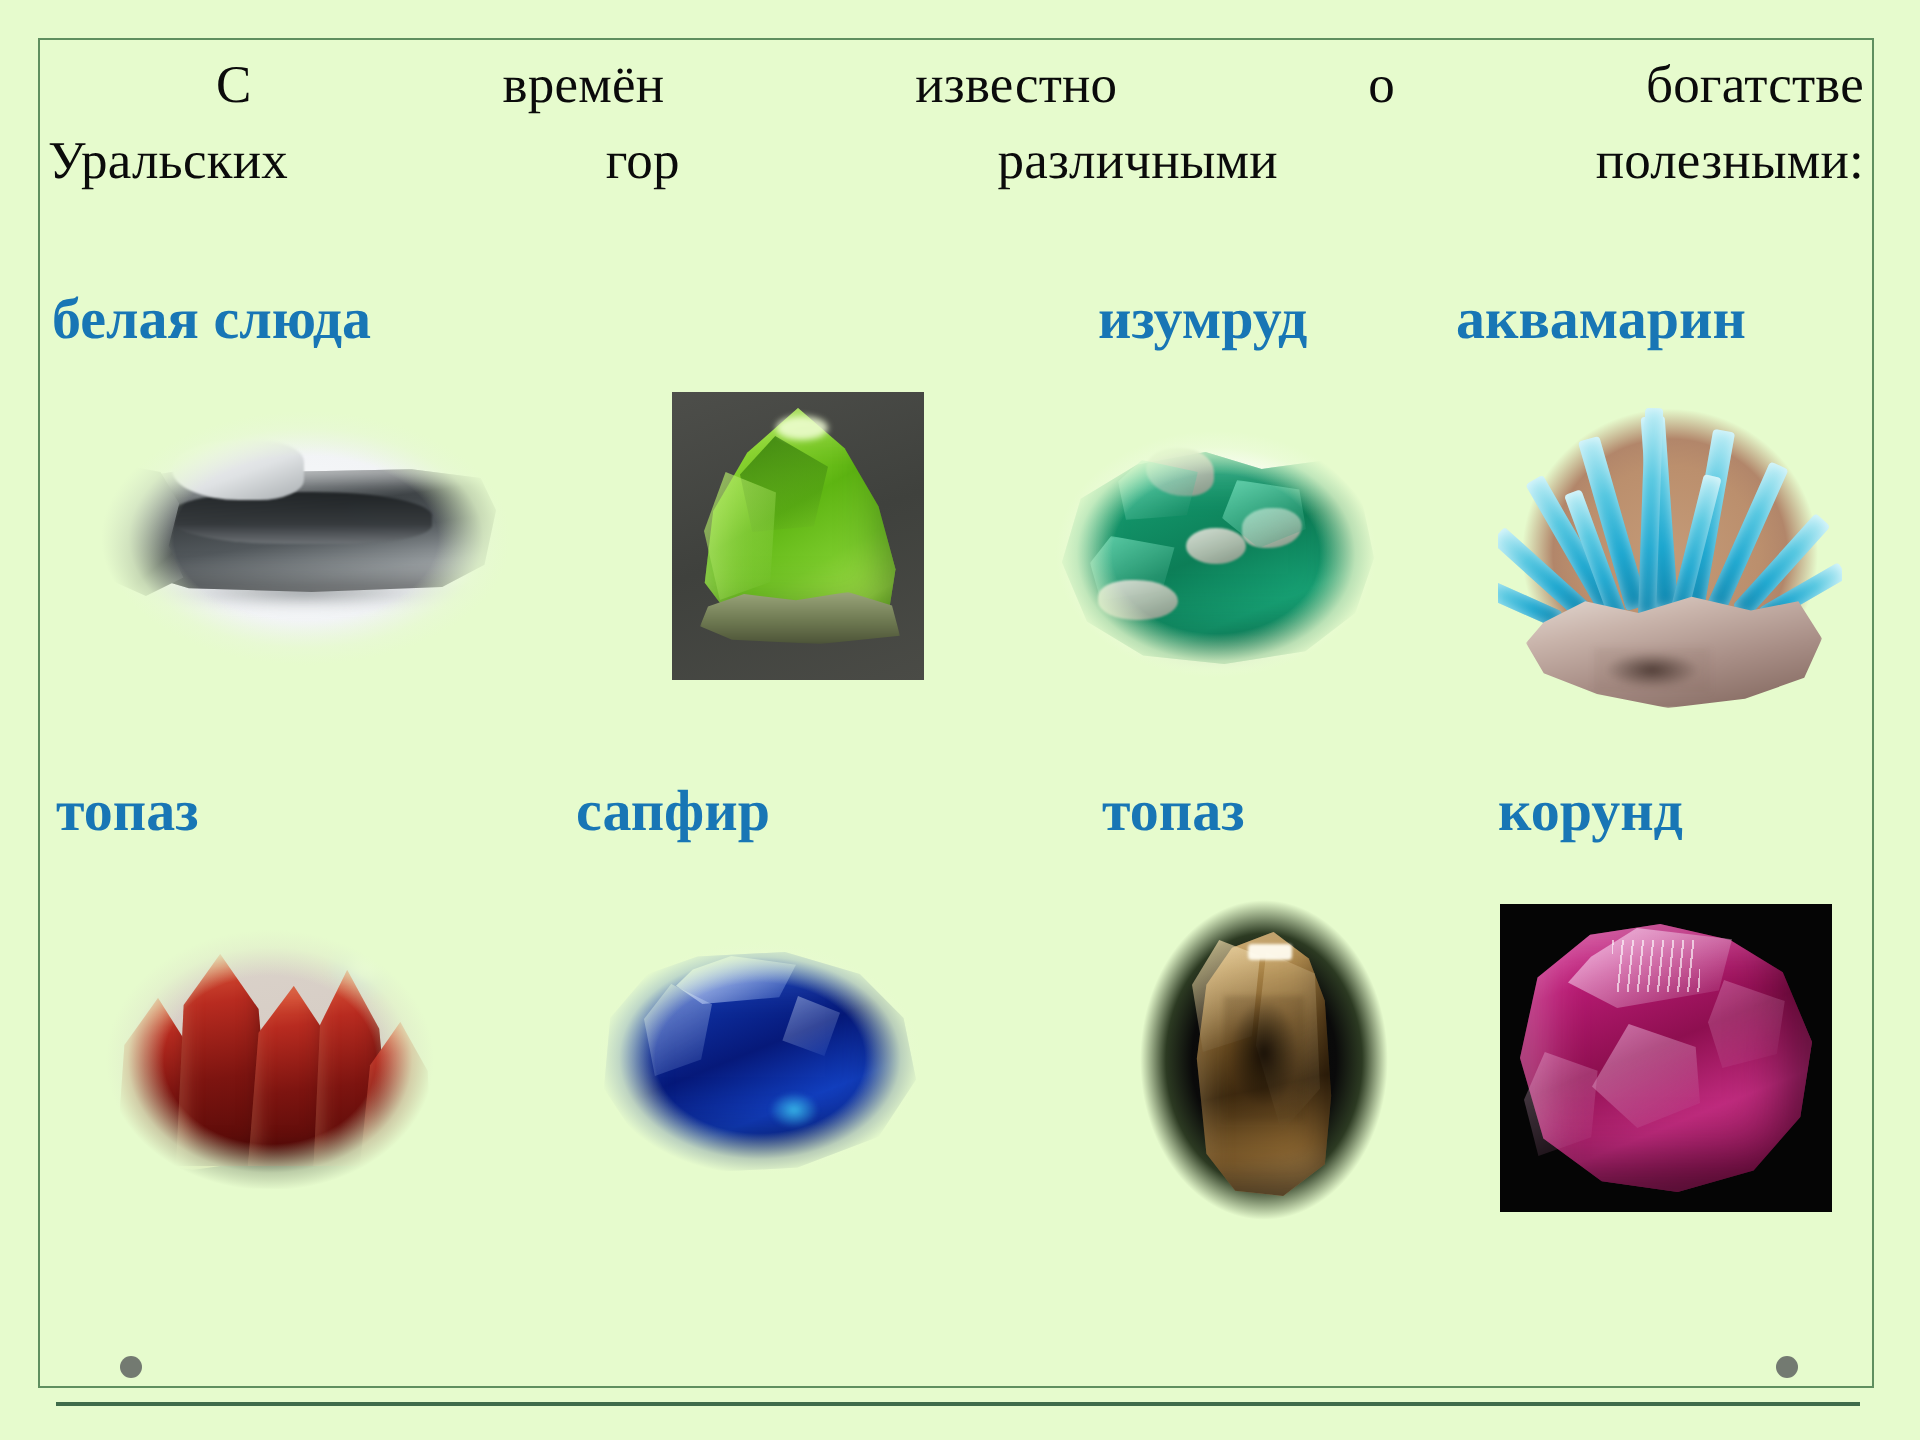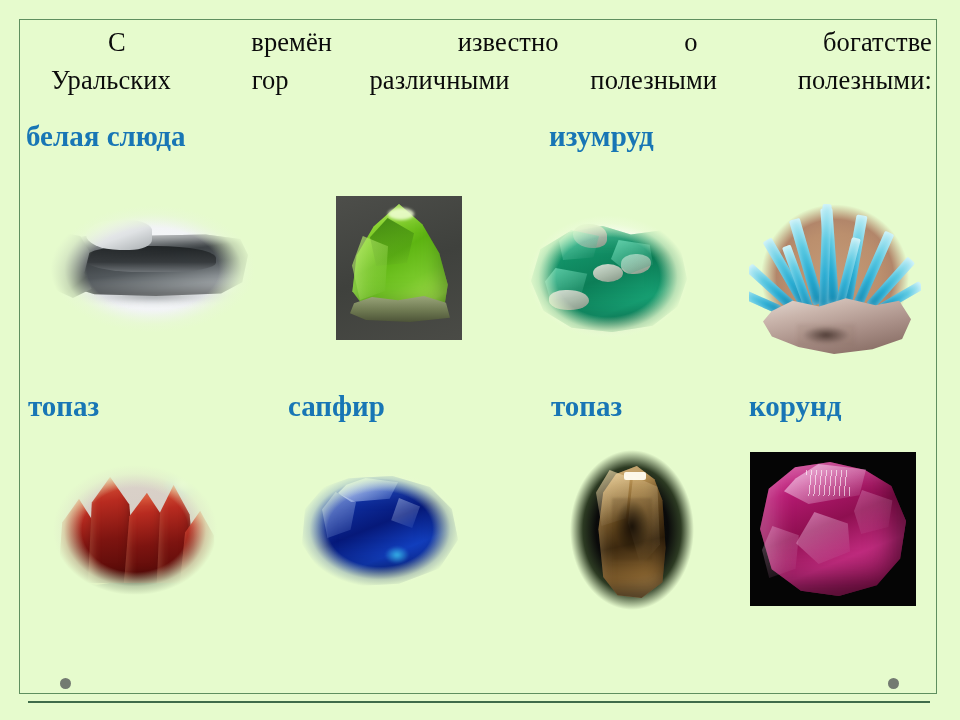--- a/index.html
+++ b/index.html
@@ -58,37 +58,37 @@
     left: 24px;
     top: 24px;
     width: 908px;
     color: #0b0b0b;
     font-size: 26.5px;
     line-height: 1.42;
     text-align: justify;
     letter-spacing: 0.1px;
   }
   .intro .line1 { display: block; text-indent: 84px; }
-  .intro .line2 { display: block; margin-left: 27px; }
+  .intro .line2 { display: block; }
   .intro .justified {
     display: flex;
     justify-content: space-between;
     width: 100%;
   }
 
   
   .name-row {
     position: absolute;
     color: #1876b5;
     font-family: "Liberation Serif", "DejaVu Serif", serif;
     font-weight: bold;
     font-size: 29px;
     white-space: nowrap;
   }
-  .row-a { top: 120px; }
+  .row-a { top: 144px; }
   .row-b { top: 390px; }
 
   .name-a0 { left: 26px; }
   .name-a1 { left: 314px; }
   .name-a2 { left: 549px; }
   .name-a3 { left: 728px; }
 
   .name-b0 { left: 28px; }
   .name-b1 { left: 288px; }
   .name-b2 { left: 551px; }
@@ -443,28 +443,28 @@
         <span>известно</span>
         <span>о</span>
         <span>богатстве</span>
       </span>
     </span>
     <span class="line2">
       <span class="justified">
         <span>Уральских</span>
         <span>гор</span>
         <span>различными</span>
-        <span>полезными</span>
         <span>полезными:</span>
       </span>
     </span>
   </div>
 
   <div class="name-row row-a name-a0">белая слюда</div>
   <div class="name-row row-a name-a2">изумруд</div>
+  <div class="name-row row-a name-a3">аквамарин</div>
 
   <div class="specimen vignette-oval" id="sp-mica">
     <div class="bg"></div>
     <div class="sp-canvas">
       <div class="mica-shadow"></div>
       <div class="mica-body"></div>
       <div class="mica-cleft"></div>
       <div class="mica-left"></div>
       <div class="mica-top"></div>
     </div>

